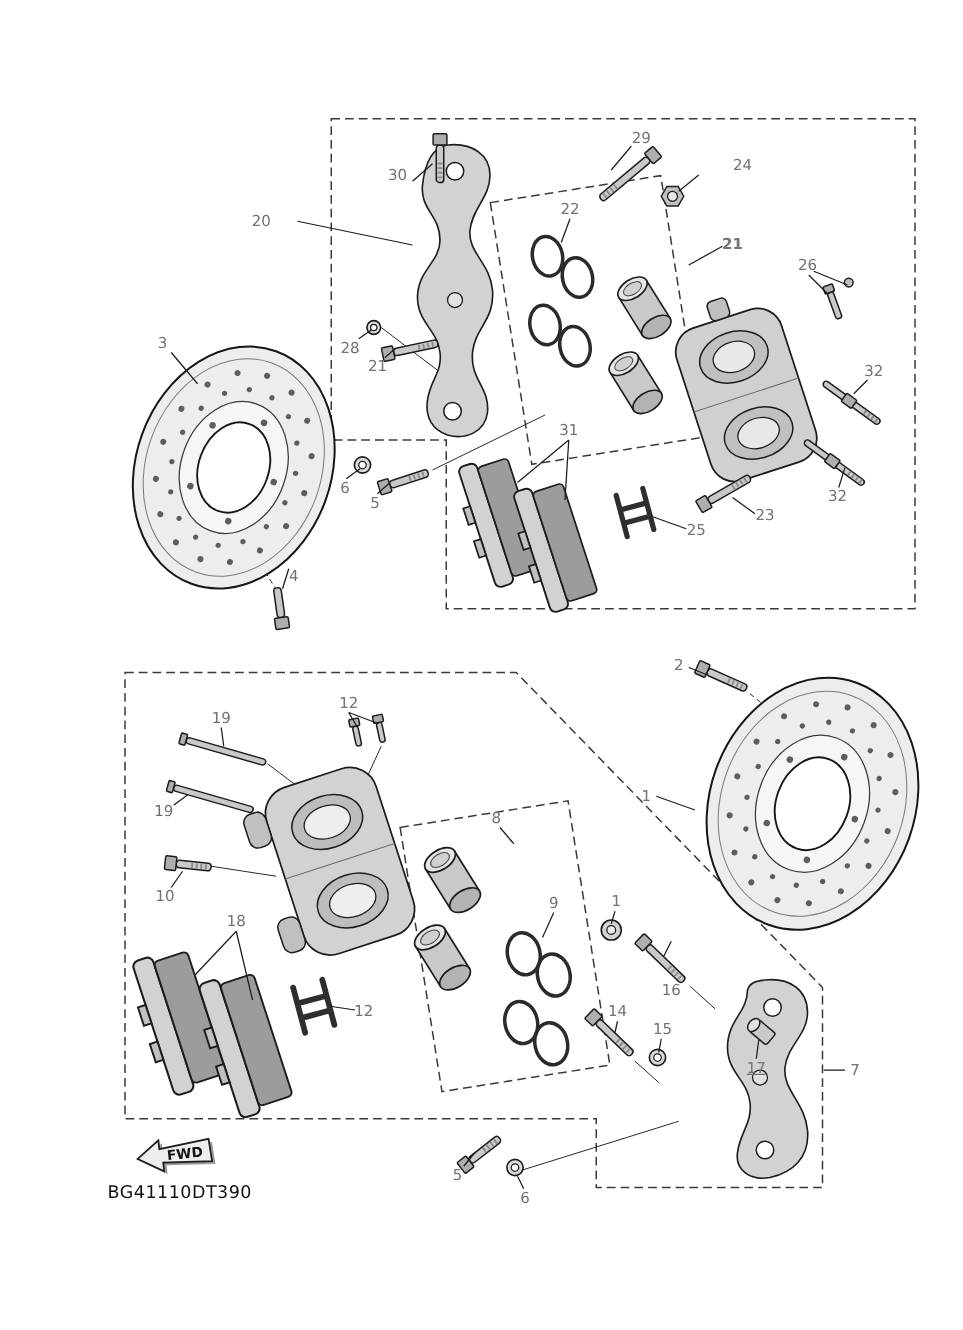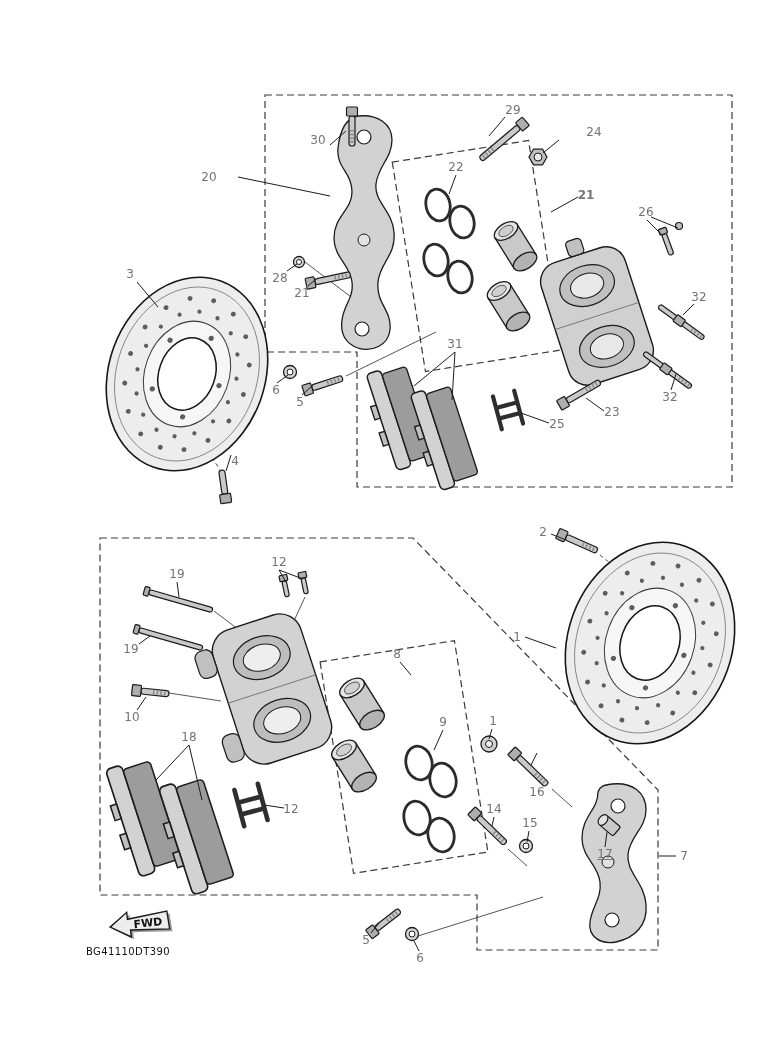--- a/index.html
+++ b/index.html
@@ -1,21 +1,21 @@
 <!DOCTYPE html>
 <html><head>
 <meta charset="utf-8">
 <style>
   html,body{margin:0;padding:0;background:#ffffff;}
   #stage{position:relative;width:770px;height:1064px;background:#ffffff;
          font-family:"DejaVu Sans",sans-serif;overflow:hidden;}
   #artwork{position:absolute;left:0;top:0;}
   .part-label{position:absolute;transform:translate(-50%,-50%);
               font-size:12px;color:#737373;line-height:1;white-space:nowrap;}
-  #diagram-code{position:absolute;left:86px;top:946px;font-size:10px;
+  #diagram-code{position:absolute;left:86px;top:946px;font-size:14px;
                 color:#111;letter-spacing:.4px;}
   
   .dashedbox{fill:none;stroke:#3a3a3a;stroke-width:1.2;stroke-dasharray:7 4;}
   .leader{stroke:#1c1c1c;stroke-width:1;fill:none;}
   .axis{stroke:#2a2a2a;stroke-width:.8;fill:none;}
   .axisd{stroke:#2a2a2a;stroke-width:.8;stroke-dasharray:4 3;fill:none;}
   .shaft{fill:#c9c9c9;stroke:#1c1c1c;stroke-width:1.2;}
   .head{fill:#aeaeae;stroke:#1c1c1c;stroke-width:1.2;}
   .metal{fill:#d2d2d2;stroke:#1c1c1c;stroke-width:1.3;}
   .metal2{fill:#c0c0c0;stroke:#1c1c1c;stroke-width:1.2;}

